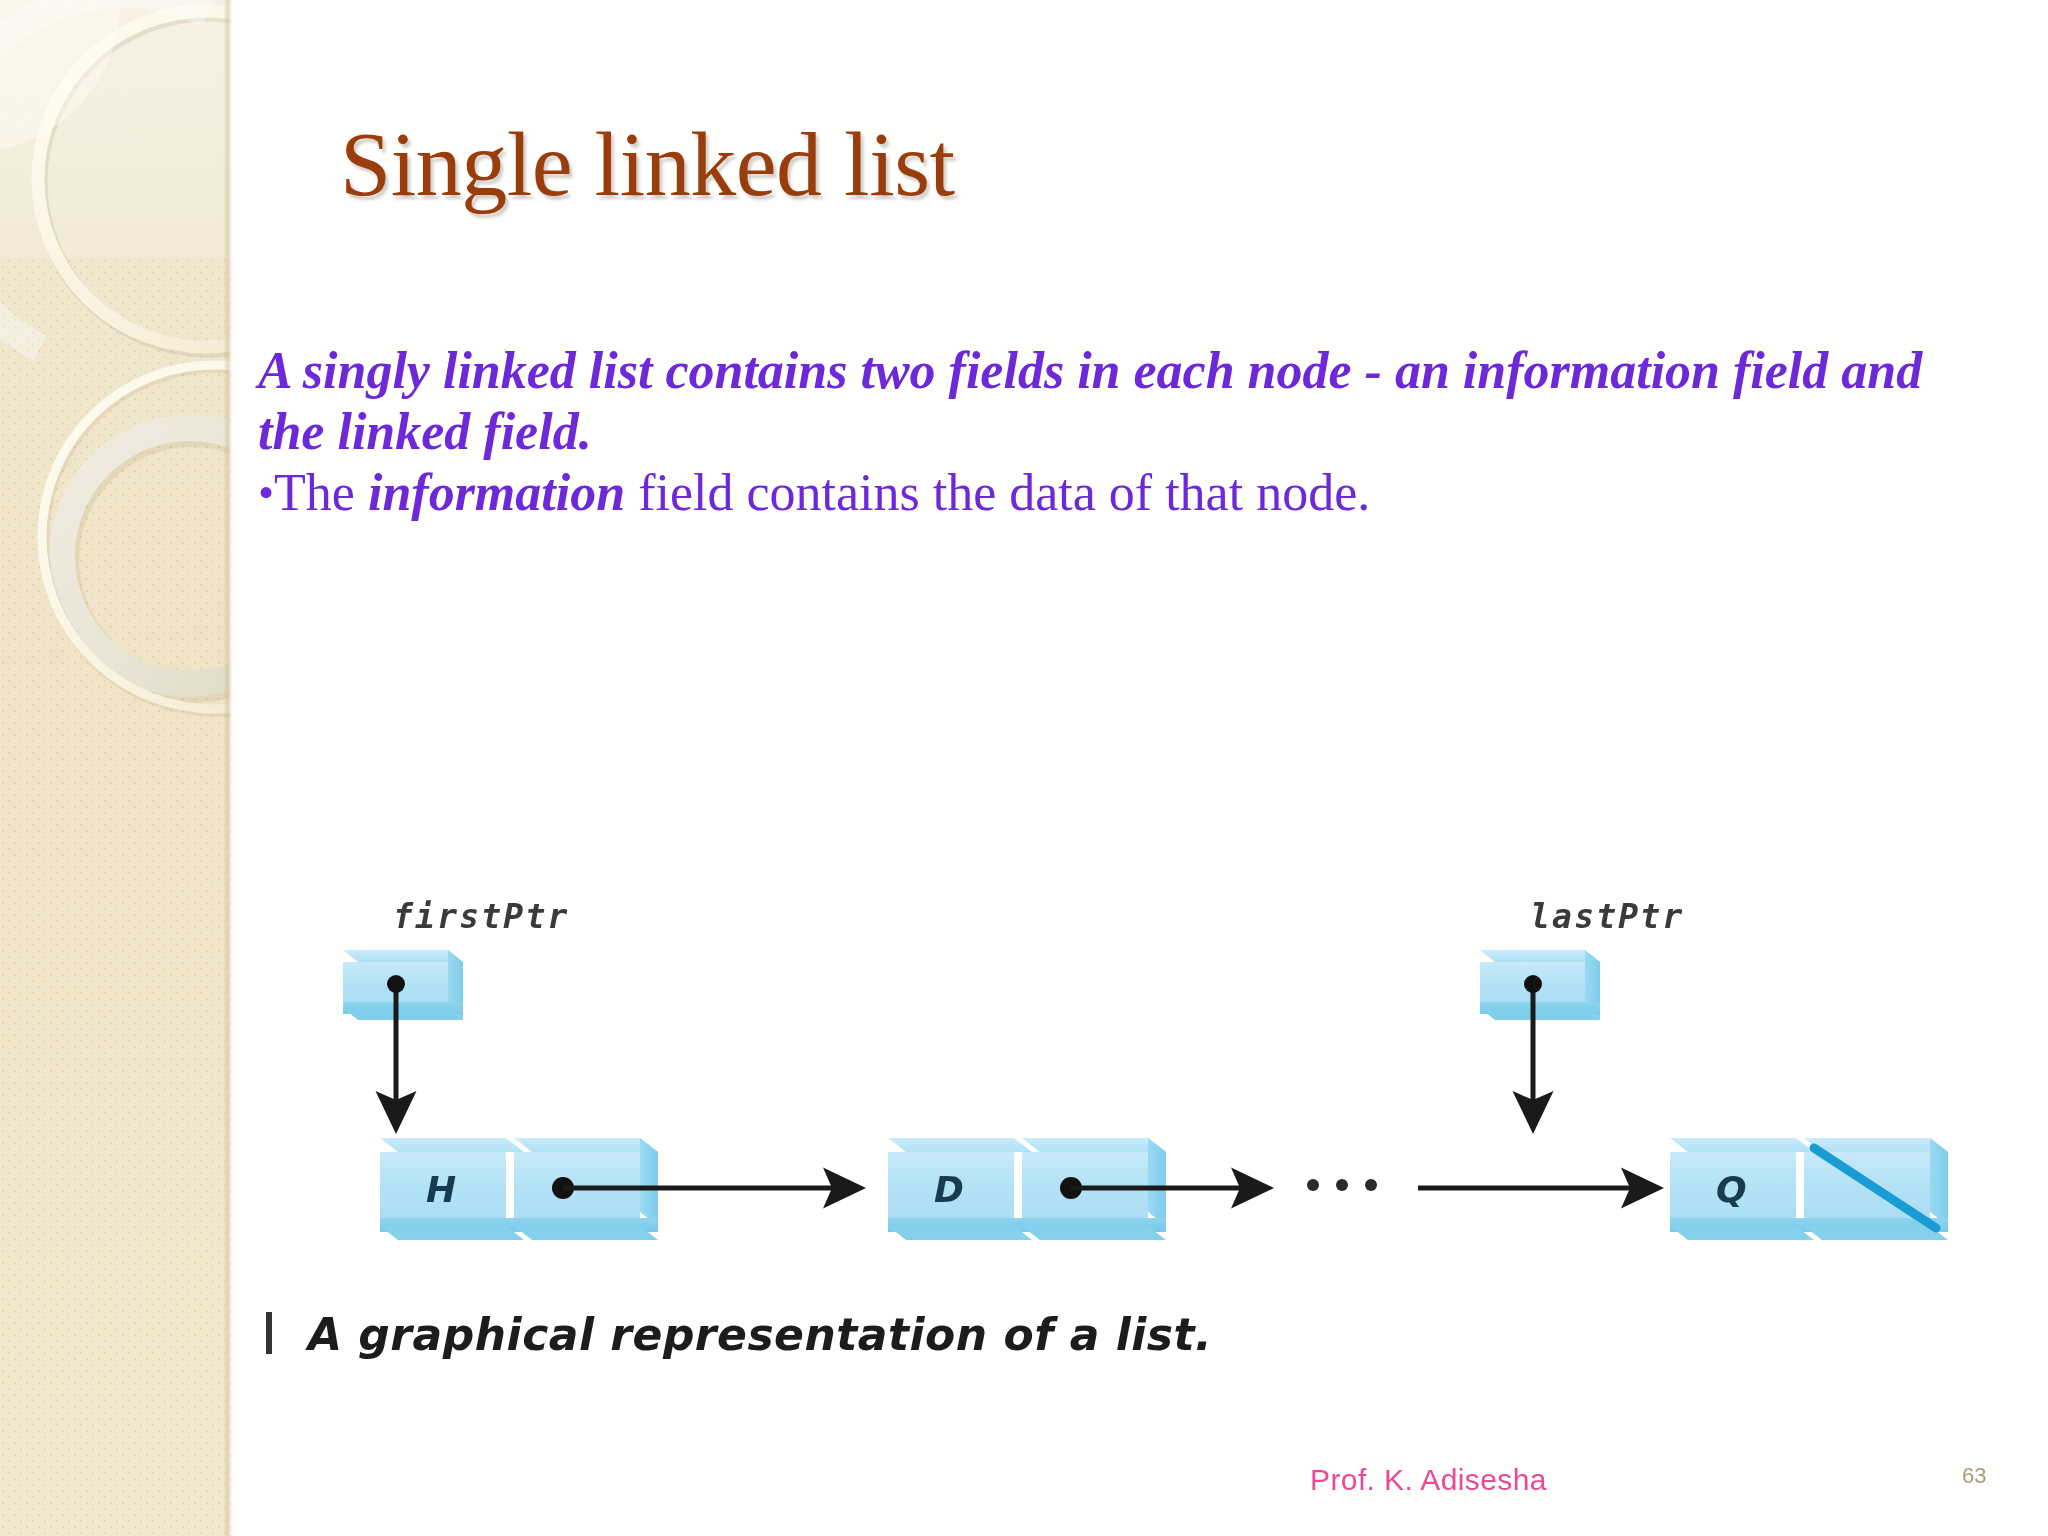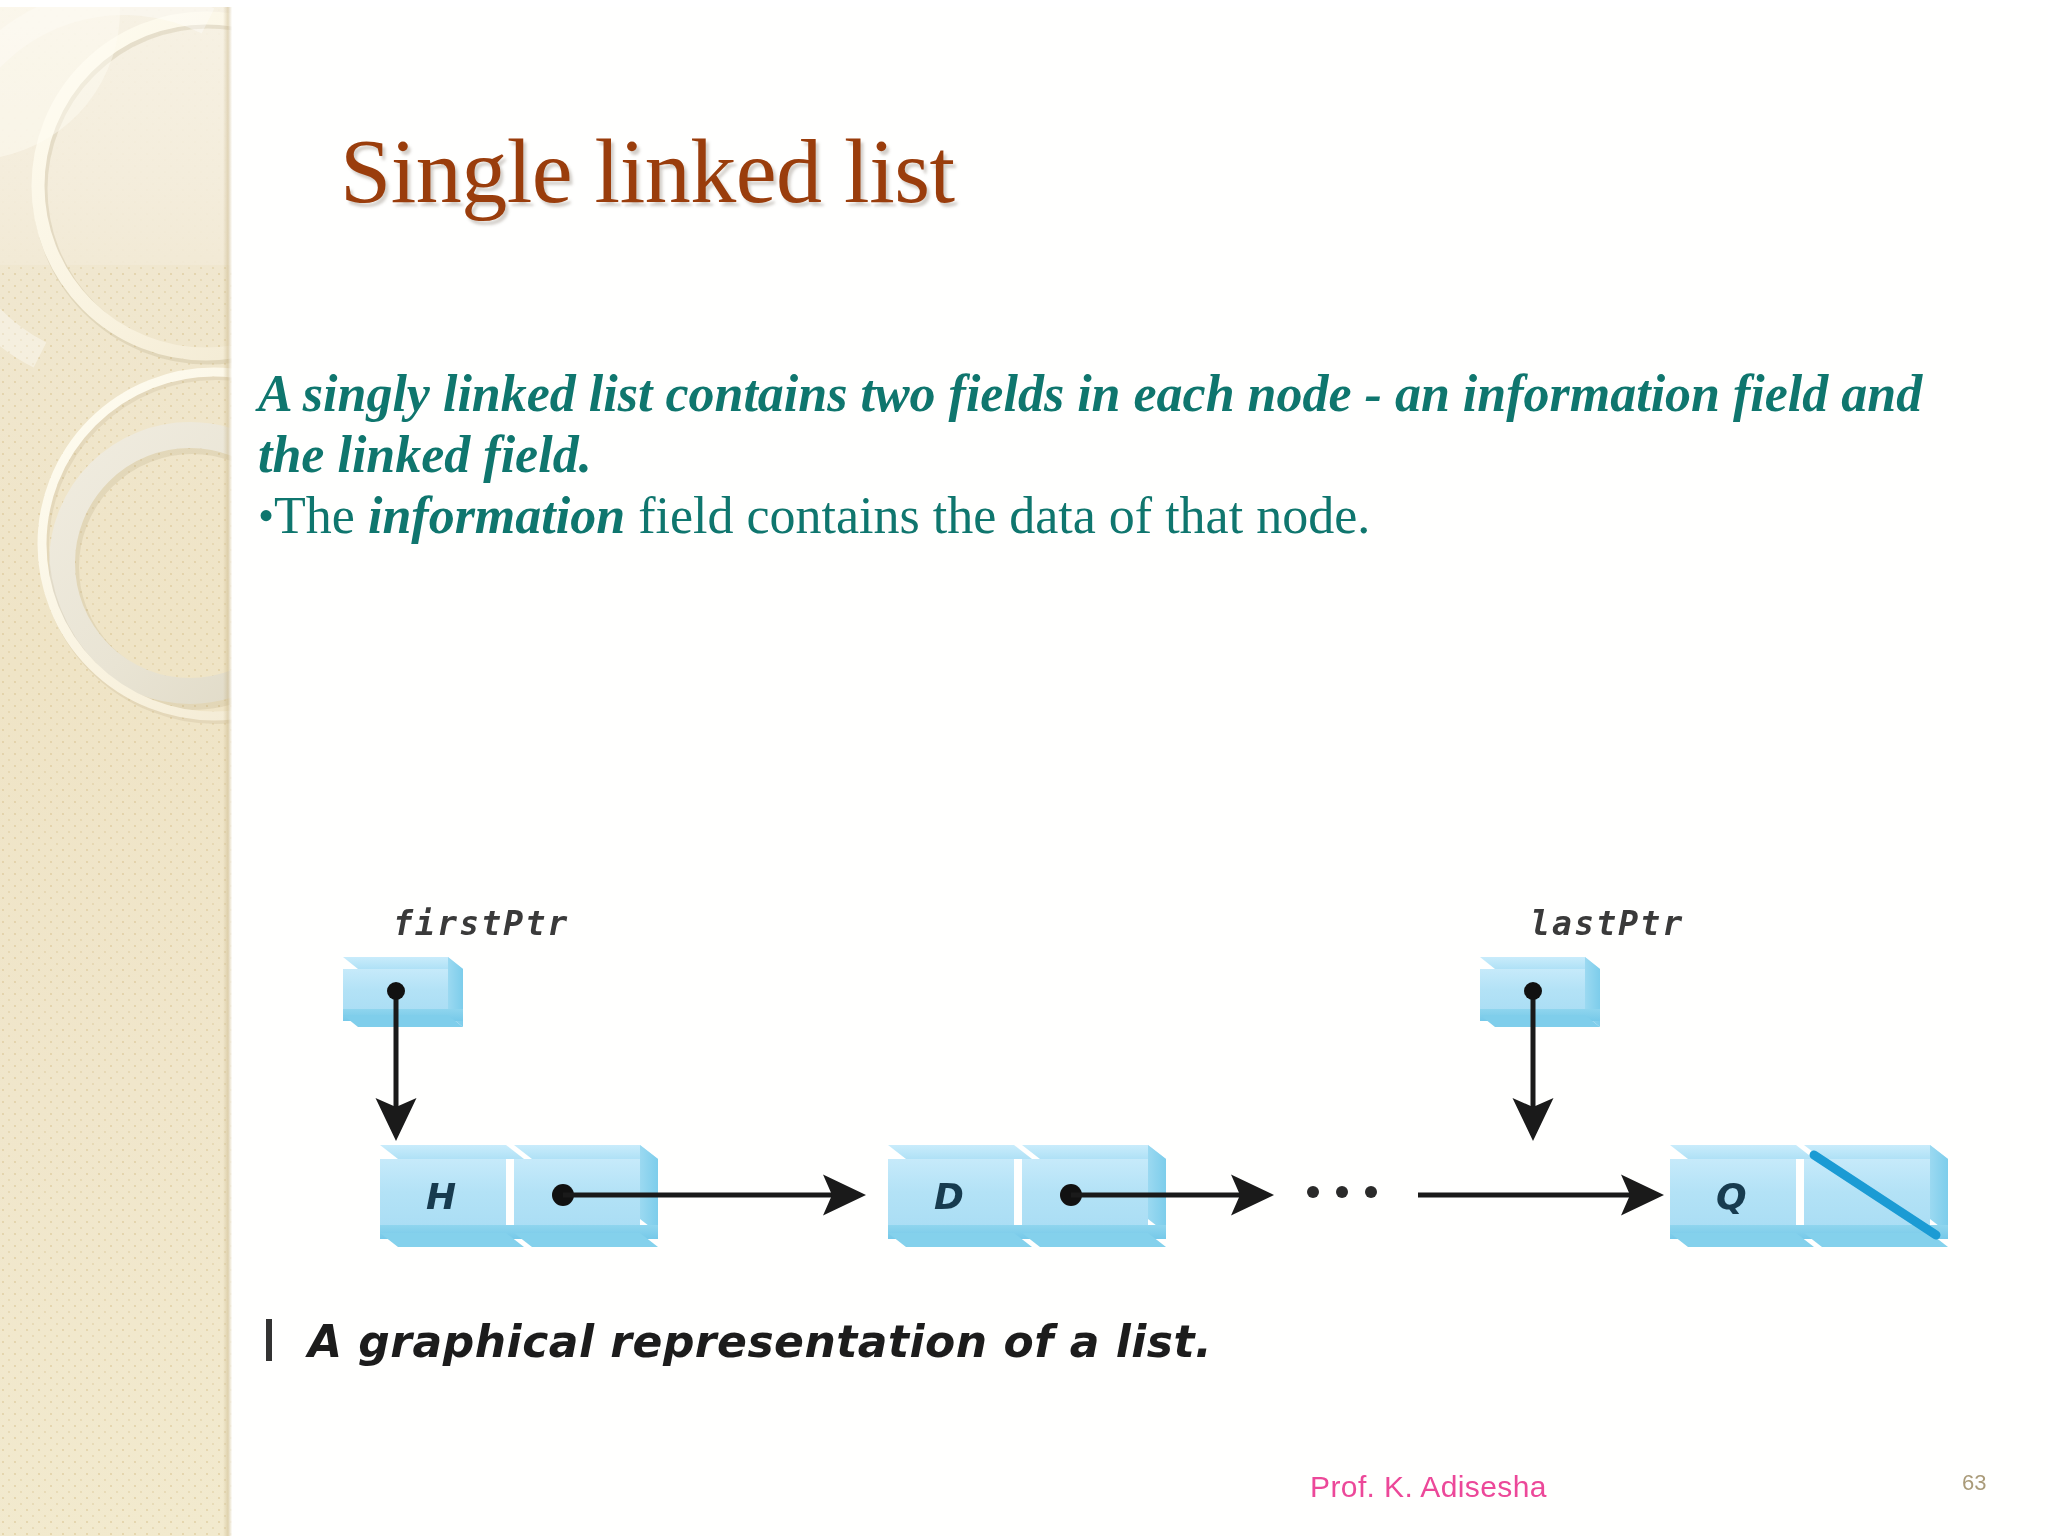--- a/index.html
+++ b/index.html
@@ -14,21 +14,20 @@
     font-family: "Liberation Serif", serif;
     position: relative;
   }
 
   
   .slide {
     position: absolute;
     inset: 0;
     background: #fffffe;
     overflow: hidden;
-    margin-top: 7px;
   }
 
   
   .sidebar {
     position: absolute;
     left: 0; top: 0;
     width: 232px;
     height: 1536px;
     overflow: hidden;
     background:
@@ -71,23 +70,23 @@
     color: #9A3D0C;
     letter-spacing: -0.5px;
     text-shadow: 3px 4px 3px rgba(150,140,130,0.42);
     white-space: nowrap;
   }
 
   
   .body-block {
     position: absolute;
     left: 258px;
-    top: 356px;
+    top: 340px;
     width: 1740px;
-    color: #0f766e;
+    color: #6d28d9;
     font-family: "Liberation Serif", serif;
     font-size: 52px;
     line-height: 1.175;
   }
   .para-lead {
     font-weight: bold;
     font-style: italic;
     margin: 0;
   }
   .para {

